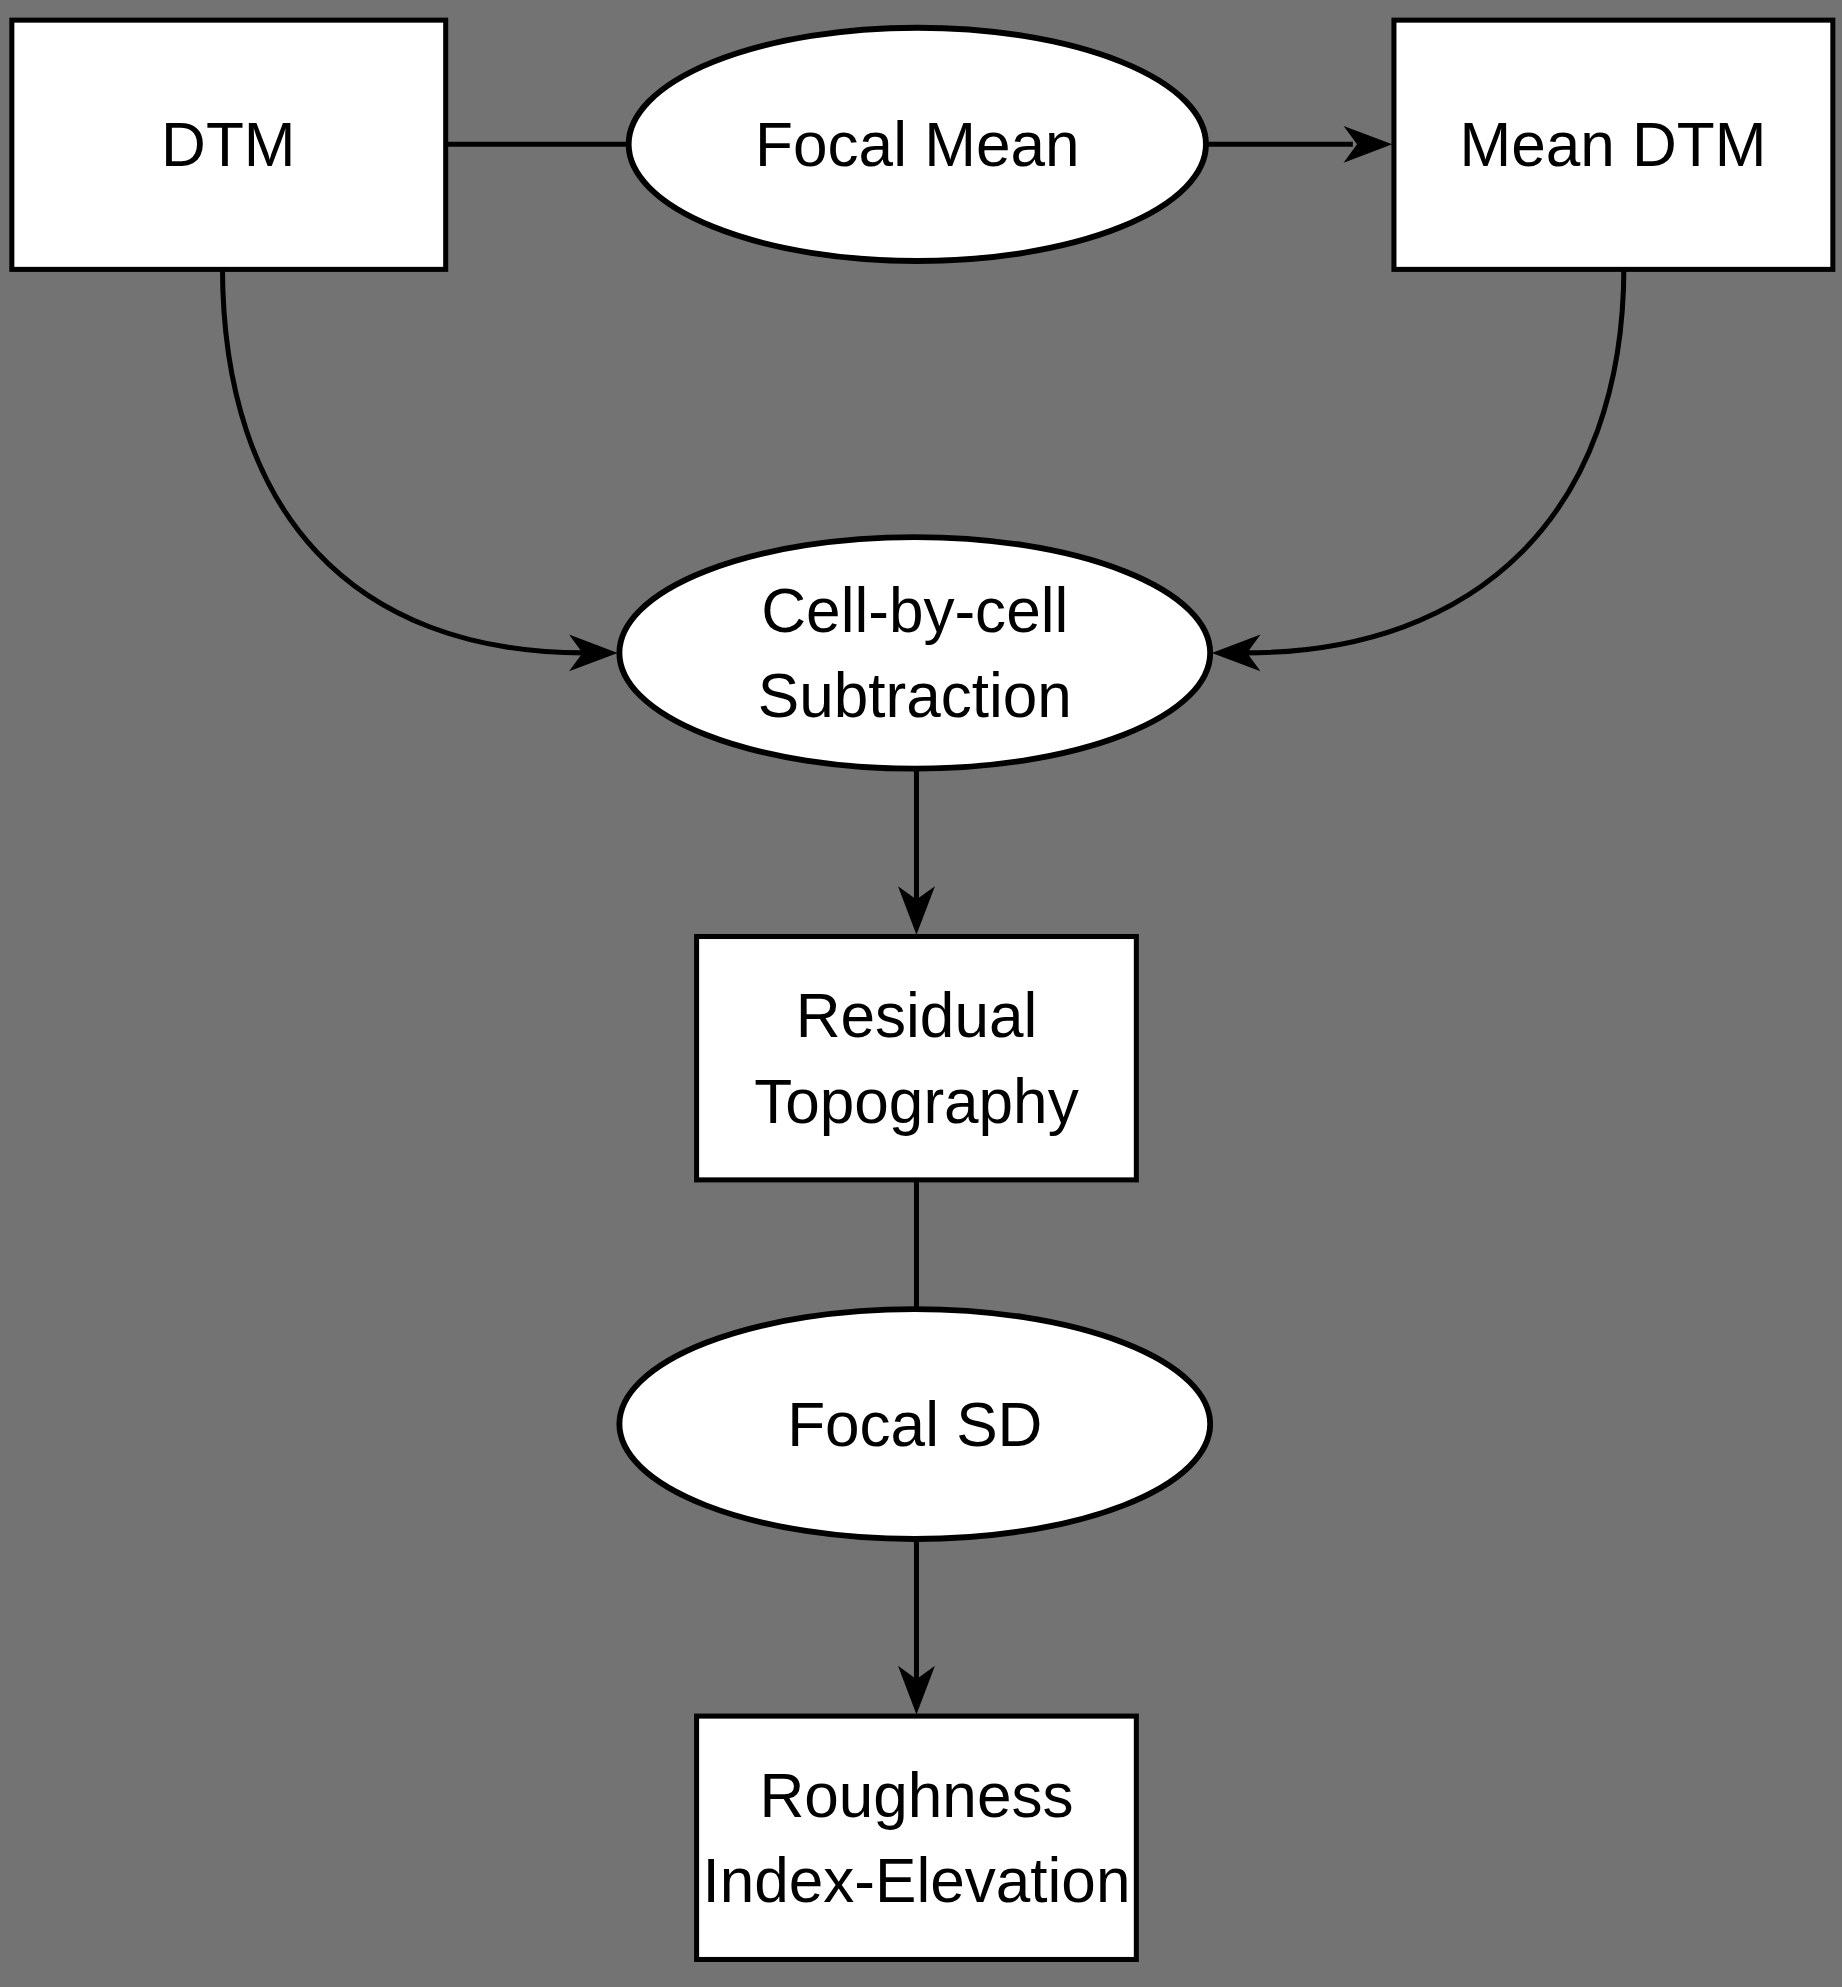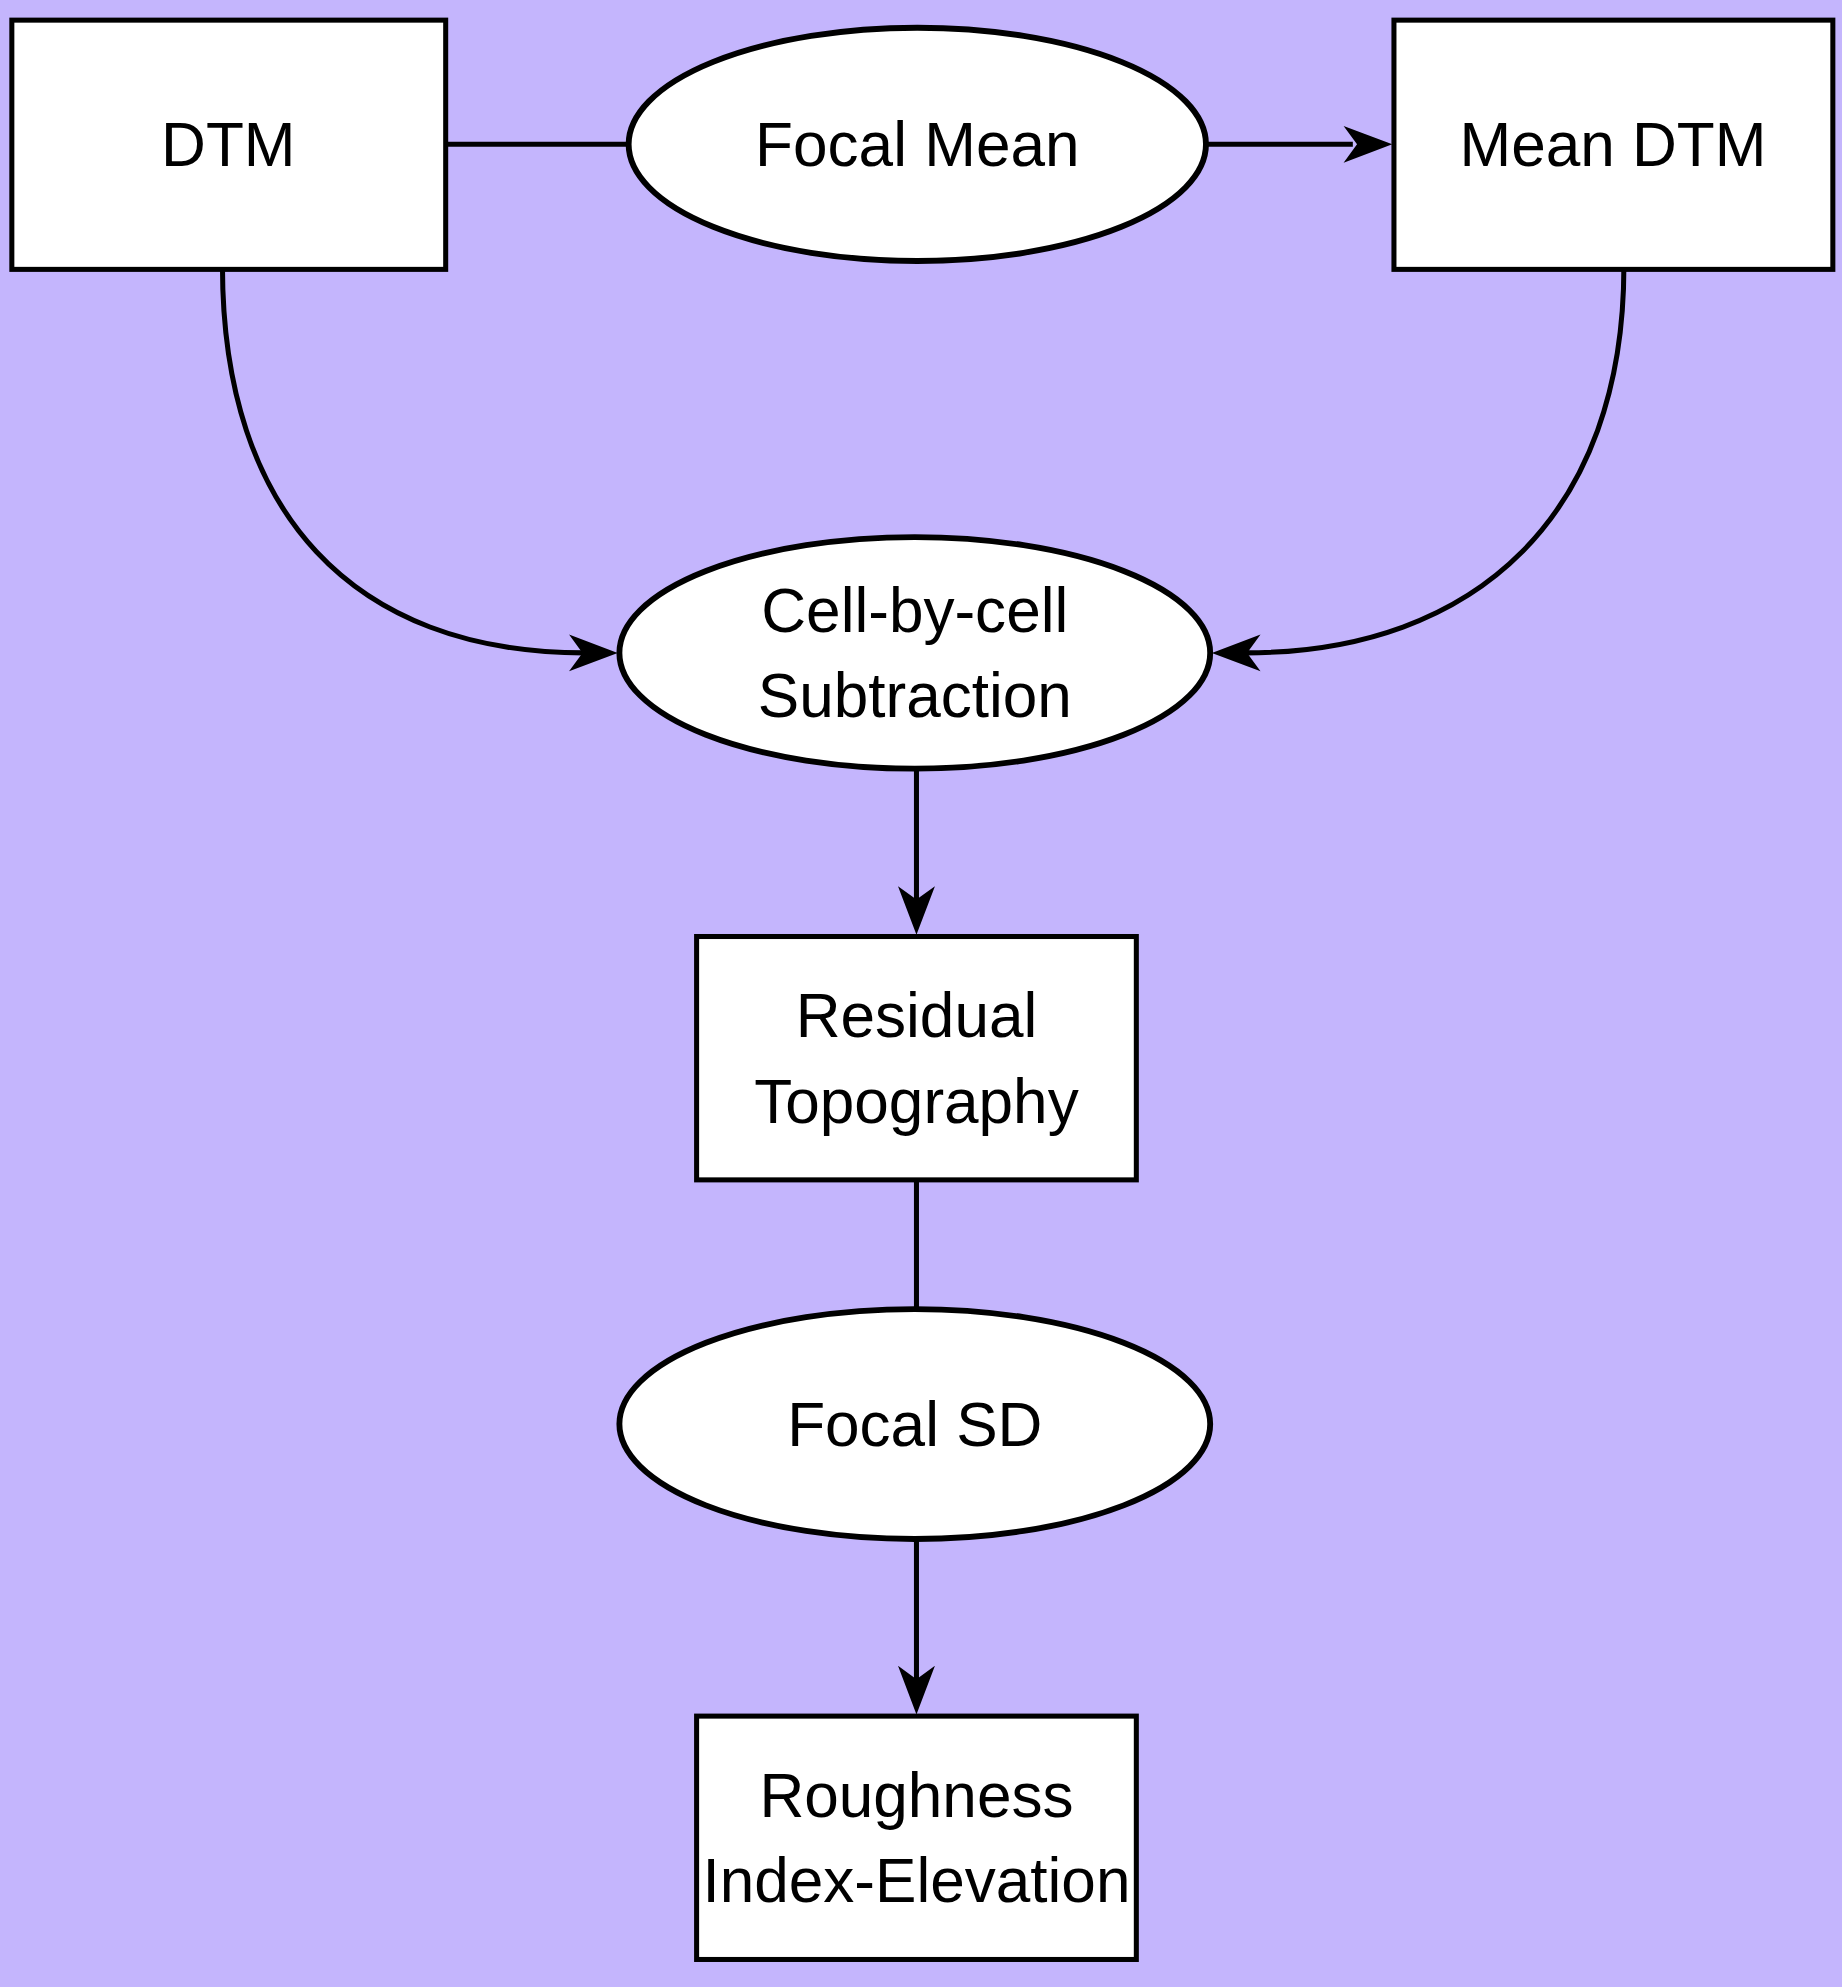--- a/index.html
+++ b/index.html
@@ -3,21 +3,21 @@
 <meta charset="utf-8">
 <style>
   html, body {
     margin: 0;
     padding: 0;
     background: #ffffff;
   }
   .canvas-wrap {
     width: 1843px;
     height: 1988px;
-    background: #c4b5fd;
+    background: #737373;
   }
   svg {
     display: block;
   }
   .node-shape {
     fill: #ffffff;
     stroke: #000000;
   }
   .box { stroke-width: 6px; }
   .ellipse { stroke-width: 7px; }

